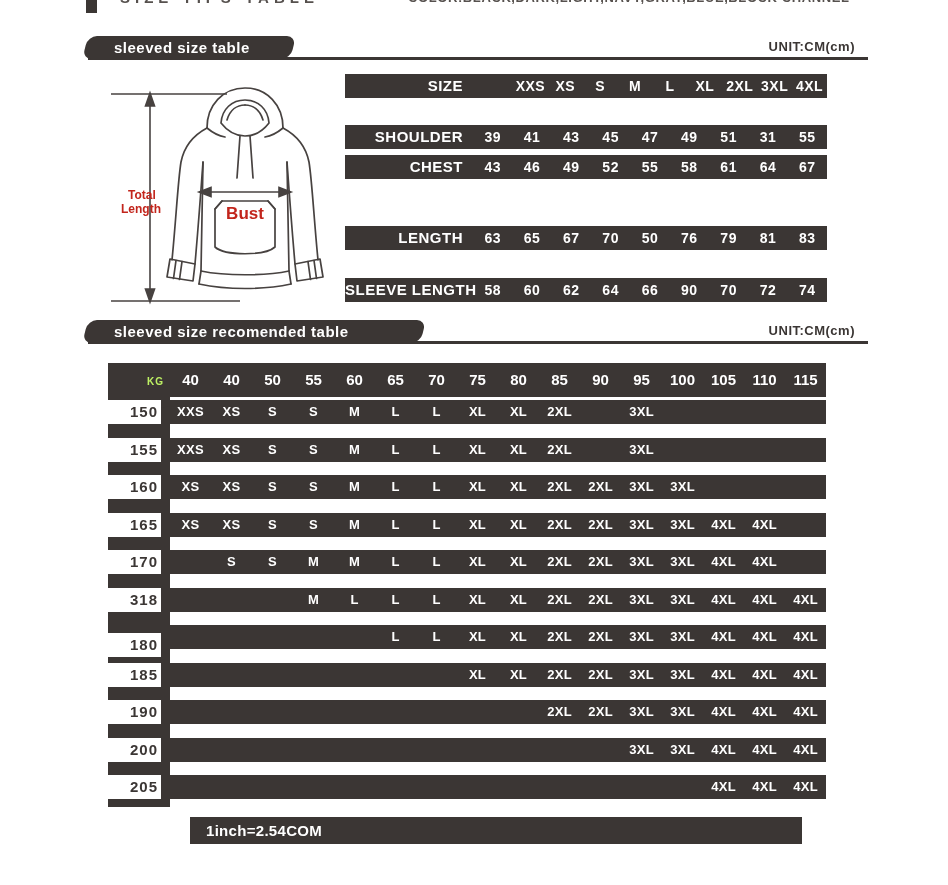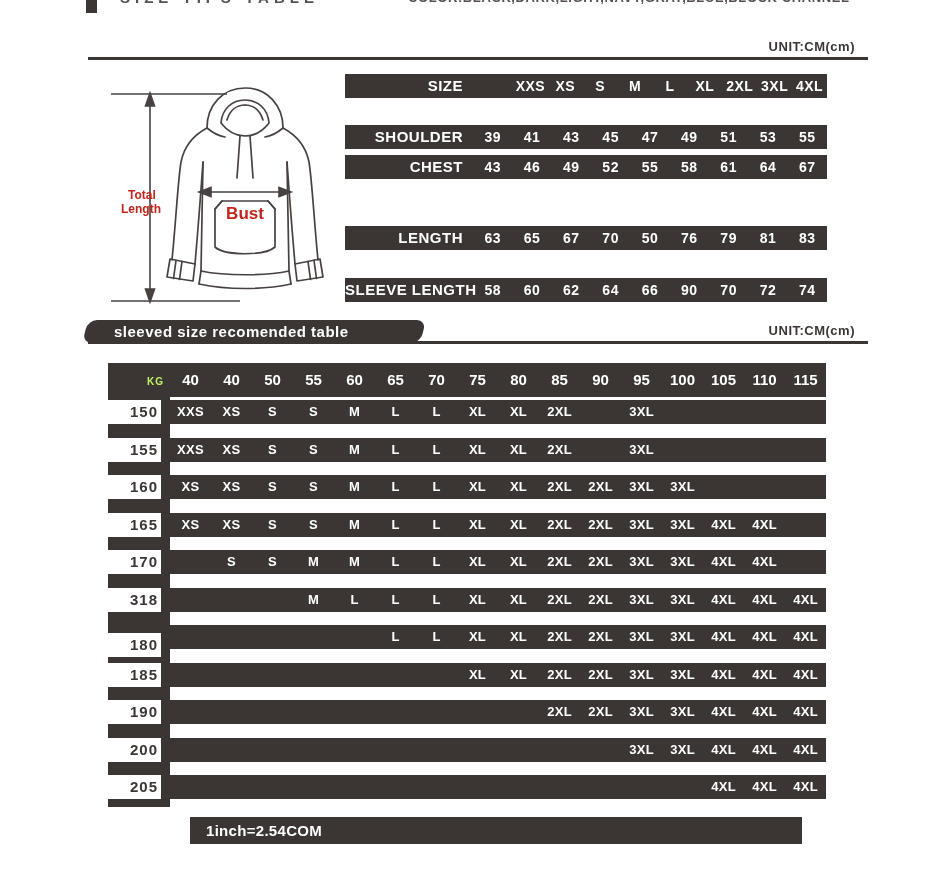--- a/index.html
+++ b/index.html
@@ -59,20 +59,23 @@
 
 <div id="page">
 
   <div class="clipstrip">
     <div class="clipfrag fragL">SIZE TIPS TABLE</div>
     <div class="clipfrag fragR">COLOR:BLACK,DARK,LIGHT,NAVY,GRAY,BLUE,BLOCK CHANNEL</div>
   </div>
   <div class="topmark"></div>
 
   <div class="hrule" style="left:88px;top:57px;width:780px;"></div>
+  <div class="tab" style="left:88px;top:36px;width:182px;">
+    <span>sleeved size table</span>
+  </div>
   <div class="unit" style="left:655px;top:39px;">UNIT:CM(cm)</div>
 
   <svg id="hoodie" width="245" height="235" viewBox="0 0 245 235">
     <g stroke="#474240" fill="none" stroke-width="1.7" stroke-linecap="round" stroke-linejoin="round">
       <path d="M112,48 C112,25 128,8 150,8 C172,8 188,25 188,48"></path>
       <path d="M126,43 C127,29 137,20 150,20 C163,20 173,29 174,43 C167,52 158,56 150,56 C142,56 133,52 126,43 Z"></path>
       <path d="M132,40 C135,30 142,25 150,25"></path>
       <path d="M168,40 C165,30 158,25 150,25"></path>
       <path d="M112,48 C118,53 124,56 130,57"></path>
       <path d="M188,48 C182,53 176,56 170,57"></path>
@@ -133,21 +136,21 @@
       <div class="sbar" style="top: 51px;">
         <div class="slabel">SHOULDER</div>
         <div class="svals">
           <div class="scell">39</div>
           <div class="scell">41</div>
           <div class="scell">43</div>
           <div class="scell">45</div>
           <div class="scell">47</div>
           <div class="scell">49</div>
           <div class="scell">51</div>
-          <div class="scell">53</div>
+          <div class="scell">31</div>
           <div class="scell">55</div>
         </div>
       </div>
       <div class="sbar" style="top: 81px;">
         <div class="slabel">CHEST</div>
         <div class="svals">
           <div class="scell">43</div>
           <div class="scell">46</div>
           <div class="scell">49</div>
           <div class="scell">52</div>

